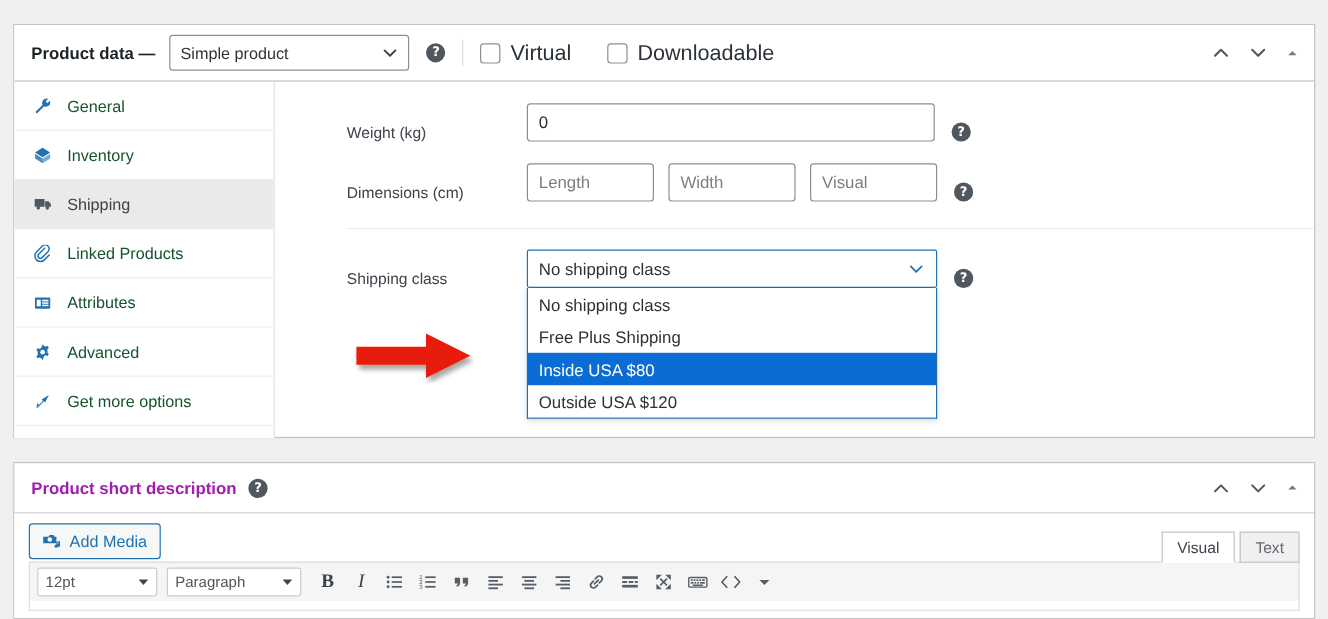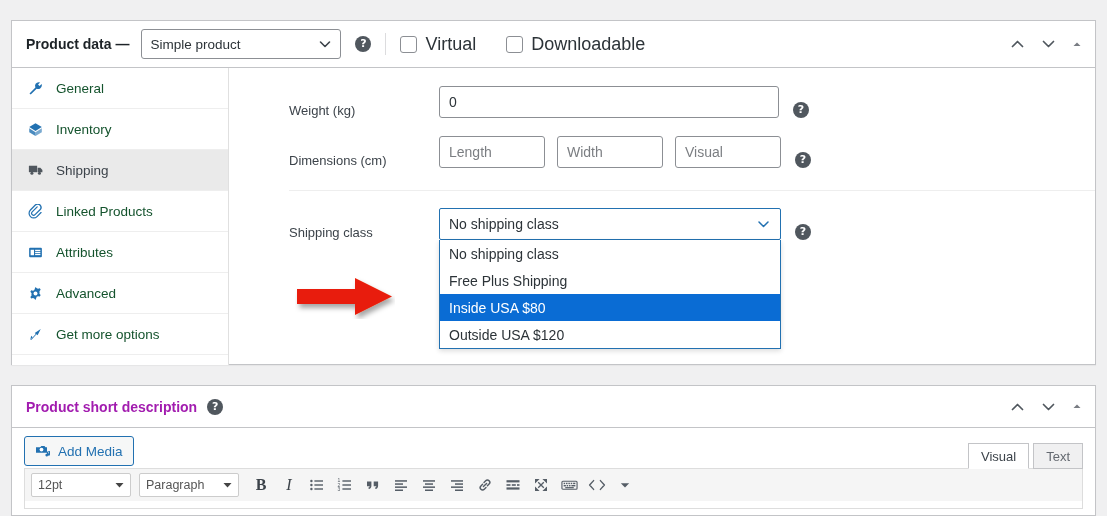--- a/index.html
+++ b/index.html
@@ -267,21 +267,21 @@
     color: #555;
     display: flex; align-items: center;
     padding: 0 6px;
     margin-right: 8px;
     position: relative;
     cursor: pointer;
   }
   .mce-select .car { margin-left: auto; padding-left: 10px; line-height: 0; }
   #sel-font { width: 114px; }
   #sel-size { width: 100px; }
-  #sel-para { width: 100px; }
+  #sel-para { width: 112px; }
   .tb-btn {
     width: 28px; height: 26px;
     display: flex; align-items: center; justify-content: center;
     cursor: pointer;
     color: #555d66;
     line-height: 0;
   }
   .tb-btn.txtglyph {
     font-size: 16px;
     color: #3c434a;

